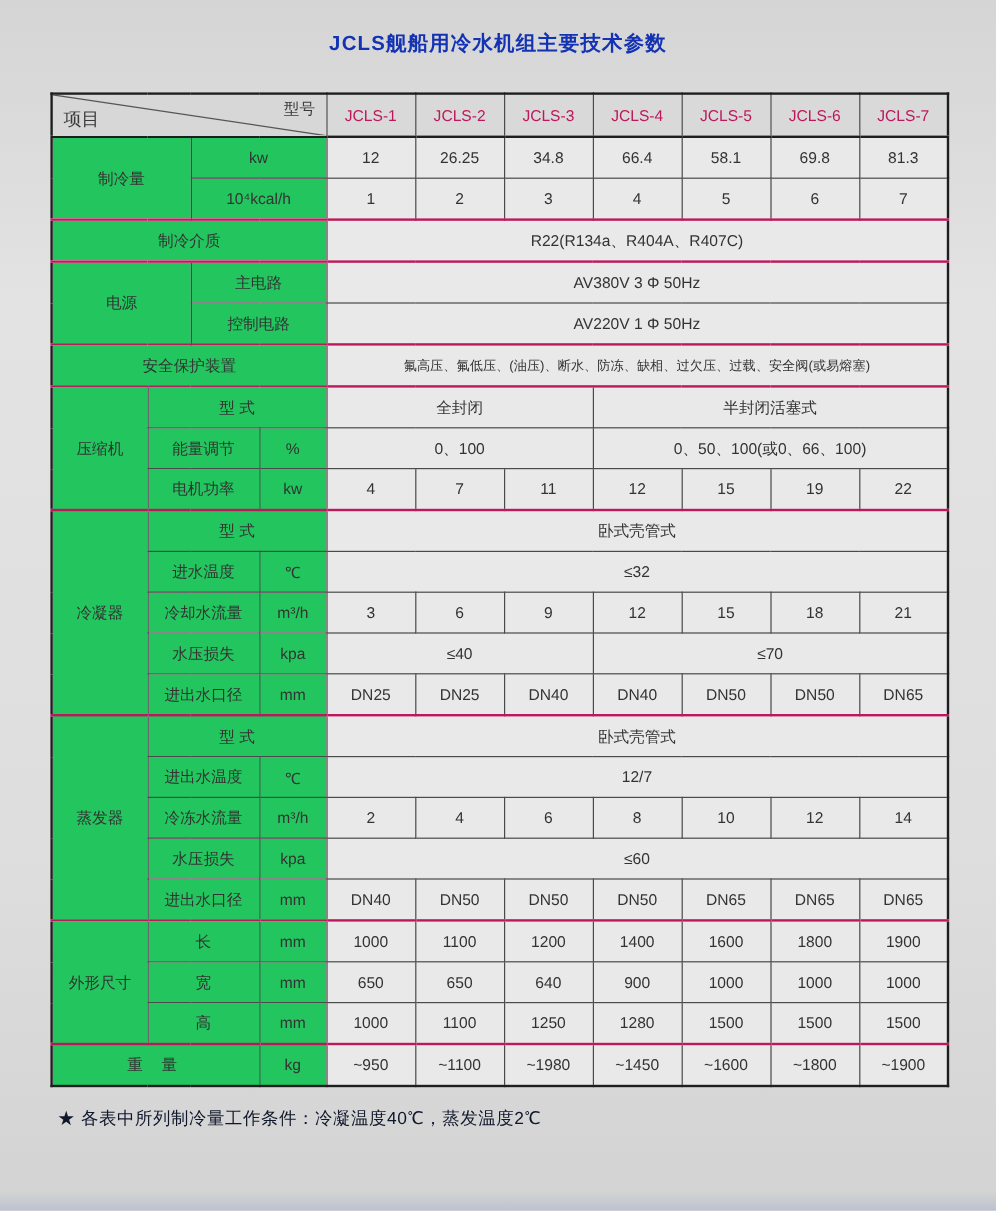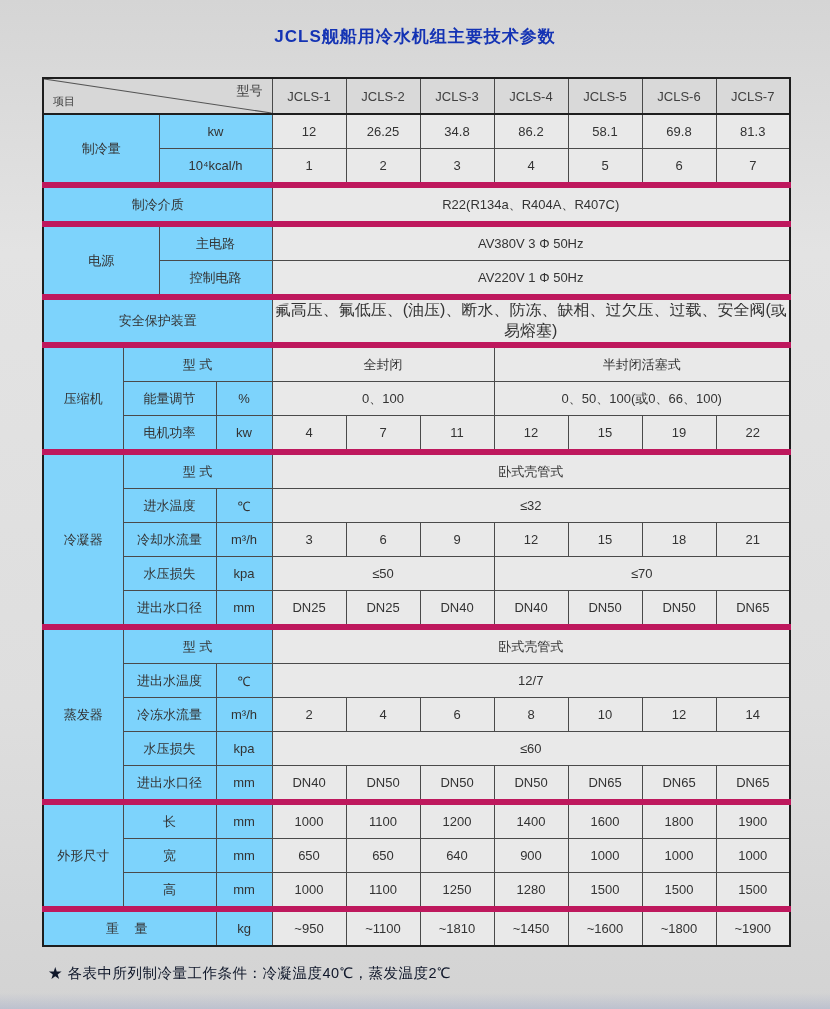--- a/index.html
+++ b/index.html
@@ -19,30 +19,30 @@
     border:2px solid #1e1e1e;
     background:#e9e9e9;
   }
   td, th {
     border:1px solid #4a4a4a;
     font-size:13px; color:#333;
     text-align:center; vertical-align:middle;
     padding:0 2px; height:33px; overflow:hidden;
     font-weight:normal;
   }
-  th { background:#d9d9d9; color:#404040; }
-  .lbl { background:#7dd3fc; }
+  th { background:#d9d9d9; color:#be185d; }
+  .lbl { background:#22c55e; }
   .val { background:#e9e9e9; }
-  .small { font-size:16px;border-radius:17px; }
+  .small { font-size:11px;border-radius:17px; }
   thead th, thead td { border-bottom:2px solid #1e1e1e; }
-  tr.sec > td { border-top:6px solid #be185d;text-align:center; }
+  tr.sec > td { border-top:2px solid #be185d;text-align:center; }
   .corner { position:relative; background:#d7d7d7; padding:0; }
   .corner svg { position:absolute; left:0; top:0; width:100%; height:100%; display:block; }
   .corner .c-model { position:absolute; top:3px; right:9px; font-size:13px; color:#3a3a3a; }
-  .corner .c-item  { position:absolute; bottom:4px; left:9px; font-size:11px; color:#3a3a3a; }
+  .corner .c-item  { position:absolute; bottom:4px; left:9px; font-size:15px; color:#3a3a3a; }
   .wspace { letter-spacing:6px; }
   .footnote { margin:17px 0 0 48px; font-size:14.5px; color:#0f172a; letter-spacing:0.5px; }
   .bottom-band {
     position:absolute; left:0; right:0; bottom:0; height:16px;
     background:linear-gradient(180deg, rgba(110,130,190,0) 0%, rgba(110,130,190,0.22) 100%);
   }
 </style>
 </head>
 <body>
 
@@ -80,21 +80,21 @@
       <th>JCLS-7</th>
     </tr>
   </thead>
   <tbody>
     <tr>
       <td class="lbl" colspan="2" rowspan="2">制冷量</td>
       <td class="lbl" colspan="2">kw</td>
       <td class="val">12</td>
       <td class="val">26.25</td>
       <td class="val">34.8</td>
-      <td class="val">86.2</td>
+      <td class="val">66.4</td>
       <td class="val">58.1</td>
       <td class="val">69.8</td>
       <td class="val">81.3</td>
     </tr>
     <tr>
       <td class="lbl" colspan="2">10⁴kcal/h</td>
       <td class="val">1</td>
       <td class="val">2</td>
       <td class="val">3</td>
       <td class="val">4</td>
@@ -159,21 +159,21 @@
       <td class="val">6</td>
       <td class="val">9</td>
       <td class="val">12</td>
       <td class="val">15</td>
       <td class="val">18</td>
       <td class="val">21</td>
     </tr>
     <tr>
       <td class="lbl" colspan="2">水压损失</td>
       <td class="lbl">kpa</td>
-      <td class="val" colspan="3">≤50</td>
+      <td class="val" colspan="3">≤40</td>
       <td class="val" colspan="4">≤70</td>
     </tr>
     <tr>
       <td class="lbl" colspan="2">进出水口径</td>
       <td class="lbl">mm</td>
       <td class="val">DN25</td>
       <td class="val">DN25</td>
       <td class="val">DN40</td>
       <td class="val">DN40</td>
       <td class="val">DN50</td>
@@ -249,21 +249,21 @@
       <td class="val">1280</td>
       <td class="val">1500</td>
       <td class="val">1500</td>
       <td class="val">1500</td>
     </tr>
     <tr class="sec">
       <td class="lbl wspace" colspan="3">重 量</td>
       <td class="lbl">kg</td>
       <td class="val">~950</td>
       <td class="val">~1100</td>
-      <td class="val">~1810</td>
+      <td class="val">~1980</td>
       <td class="val">~1450</td>
       <td class="val">~1600</td>
       <td class="val">~1800</td>
       <td class="val">~1900</td>
     </tr>
   </tbody>
 </table>
 
 <div class="footnote">★ 各表中所列制冷量工作条件：冷凝温度40℃，蒸发温度2℃</div>
 <div class="bottom-band"></div>

